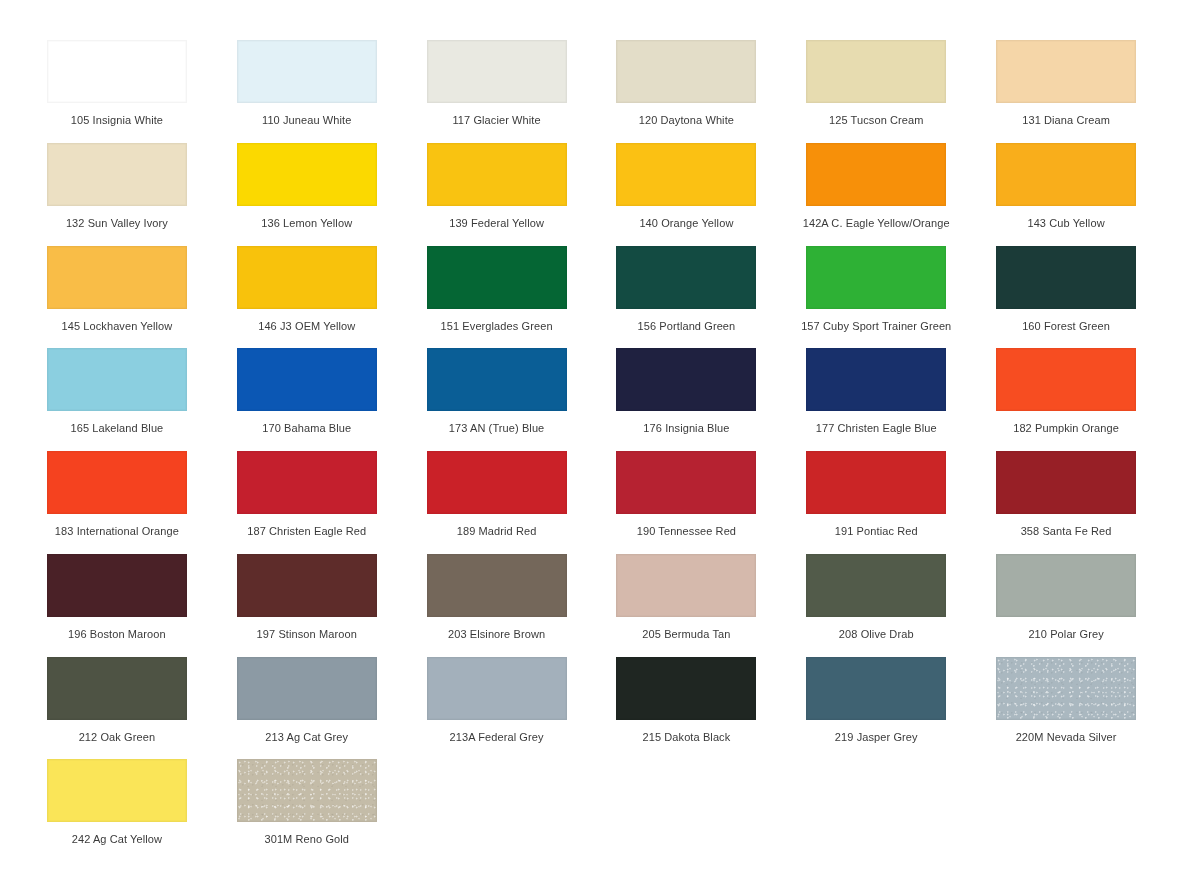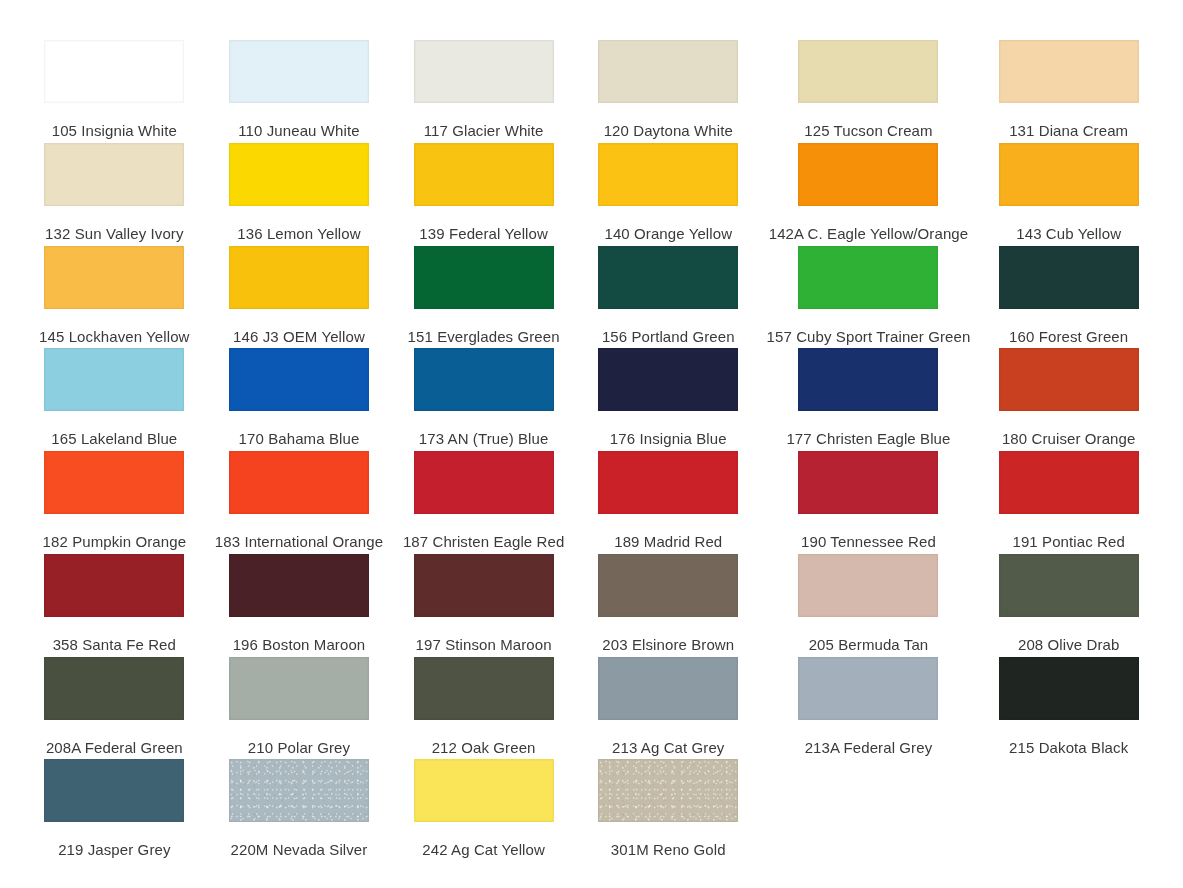--- a/index.html
+++ b/index.html
@@ -62,22 +62,22 @@
       radial-gradient(circle at 83% 60%, rgba(255,255,255,0.5) 0.6px, transparent 1.2px),
       radial-gradient(circle at 33% 74%, rgba(255,255,255,0.4) 0.6px, transparent 1.2px),
       radial-gradient(circle at 47% 47%, rgba(0,0,0,0.05) 0.6px, transparent 1.2px),
       radial-gradient(circle at 9% 88%, rgba(255,255,255,0.35) 0.6px, transparent 1.2px),
       radial-gradient(circle at 72% 89%, rgba(0,0,0,0.045) 0.6px, transparent 1.2px);
     background-size: 9px 9px, 11px 11px, 13px 13px, 8px 8px, 10px 10px, 12px 12px, 14px 14px;
     pointer-events: none;
   }
 
   .swatch-label {
-    margin-top: 21px;
-    font-size: 15px;
+    margin-top: 11px;
+    font-size: 11px;
     line-height: 13px;
     letter-spacing: 0.1px;
     color: #3a3a3a;
     text-align: center;
     white-space: nowrap;
   }
 </style>
 </head>
 <body>
 
@@ -169,24 +169,20 @@
       </div>
       <div class="swatch-cell">
         <div class="swatch-chip" style="background: rgb(31, 33, 64);"></div>
         <div class="swatch-label">176 Insignia Blue</div>
       </div>
       <div class="swatch-cell">
         <div class="swatch-chip" style="background: rgb(24, 48, 107);"></div>
         <div class="swatch-label">177 Christen Eagle Blue</div>
       </div>
       <div class="swatch-cell">
-        <div class="swatch-chip" style="background: rgb(200, 64, 31);"></div>
-        <div class="swatch-label">180 Cruiser Orange</div>
-      </div>
-      <div class="swatch-cell">
         <div class="swatch-chip" style="background: rgb(247, 77, 33);"></div>
         <div class="swatch-label">182 Pumpkin Orange</div>
       </div>
       <div class="swatch-cell">
         <div class="swatch-chip" style="background: rgb(245, 66, 31);"></div>
         <div class="swatch-label">183 International Orange</div>
       </div>
       <div class="swatch-cell">
         <div class="swatch-chip" style="background: rgb(196, 31, 45);"></div>
         <div class="swatch-label">187 Christen Eagle Red</div>
@@ -221,24 +217,20 @@
       </div>
       <div class="swatch-cell">
         <div class="swatch-chip" style="background: rgb(213, 185, 172);"></div>
         <div class="swatch-label">205 Bermuda Tan</div>
       </div>
       <div class="swatch-cell">
         <div class="swatch-chip" style="background: rgb(82, 91, 74);"></div>
         <div class="swatch-label">208 Olive Drab</div>
       </div>
       <div class="swatch-cell">
-        <div class="swatch-chip" style="background: rgb(73, 80, 63);"></div>
-        <div class="swatch-label">208A Federal Green</div>
-      </div>
-      <div class="swatch-cell">
         <div class="swatch-chip" style="background: rgb(164, 173, 166);"></div>
         <div class="swatch-label">210 Polar Grey</div>
       </div>
       <div class="swatch-cell">
         <div class="swatch-chip" style="background: rgb(78, 83, 68);"></div>
         <div class="swatch-label">212 Oak Green</div>
       </div>
       <div class="swatch-cell">
         <div class="swatch-chip" style="background: rgb(140, 154, 164);"></div>
         <div class="swatch-label">213 Ag Cat Grey</div>

